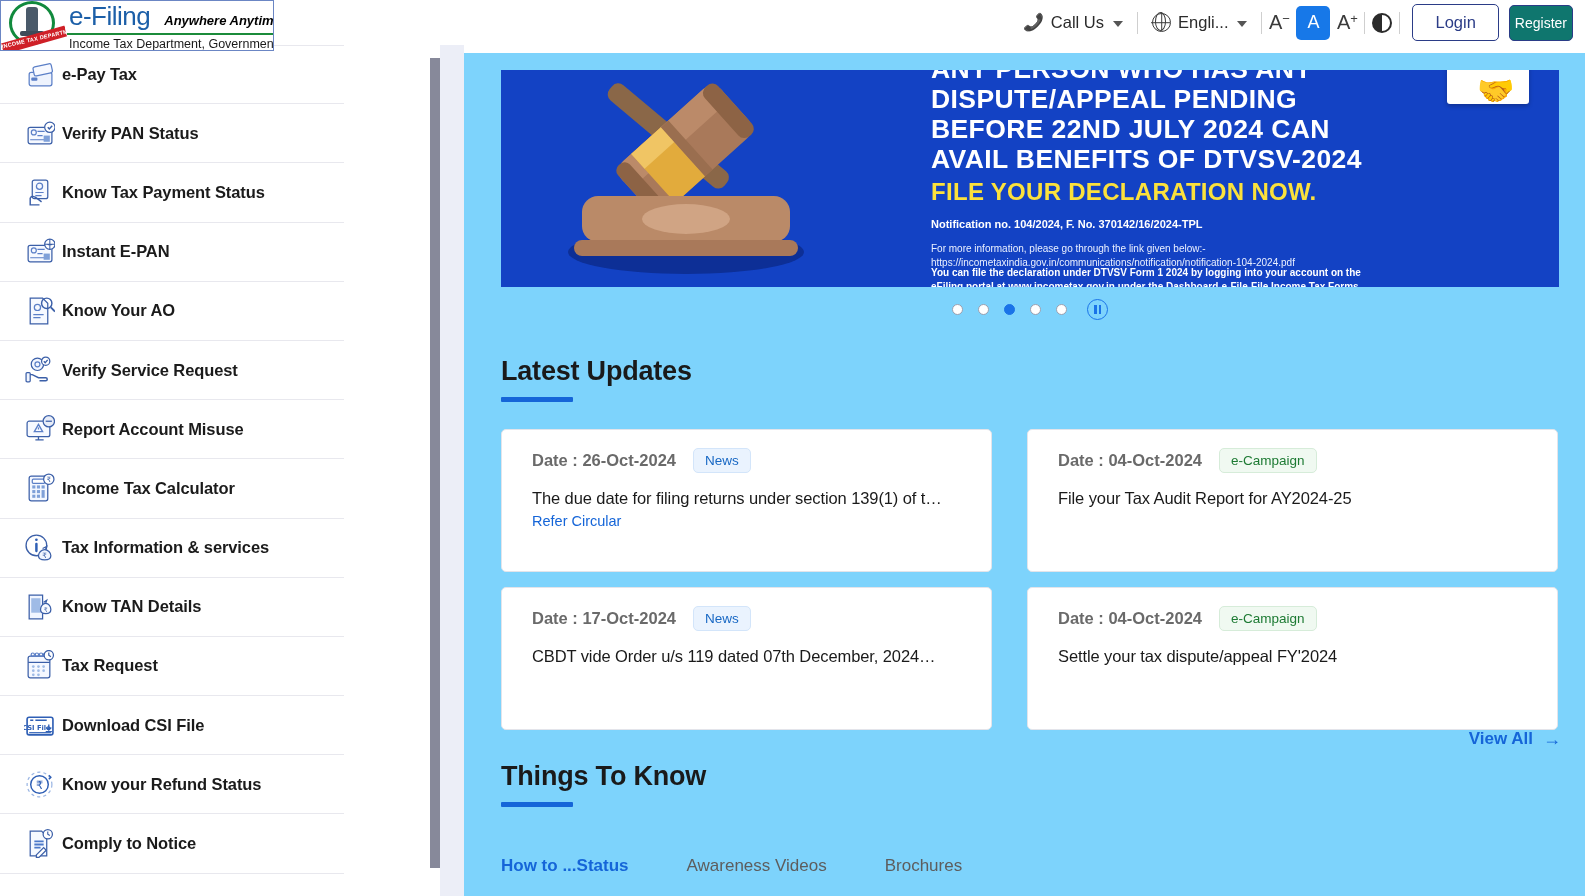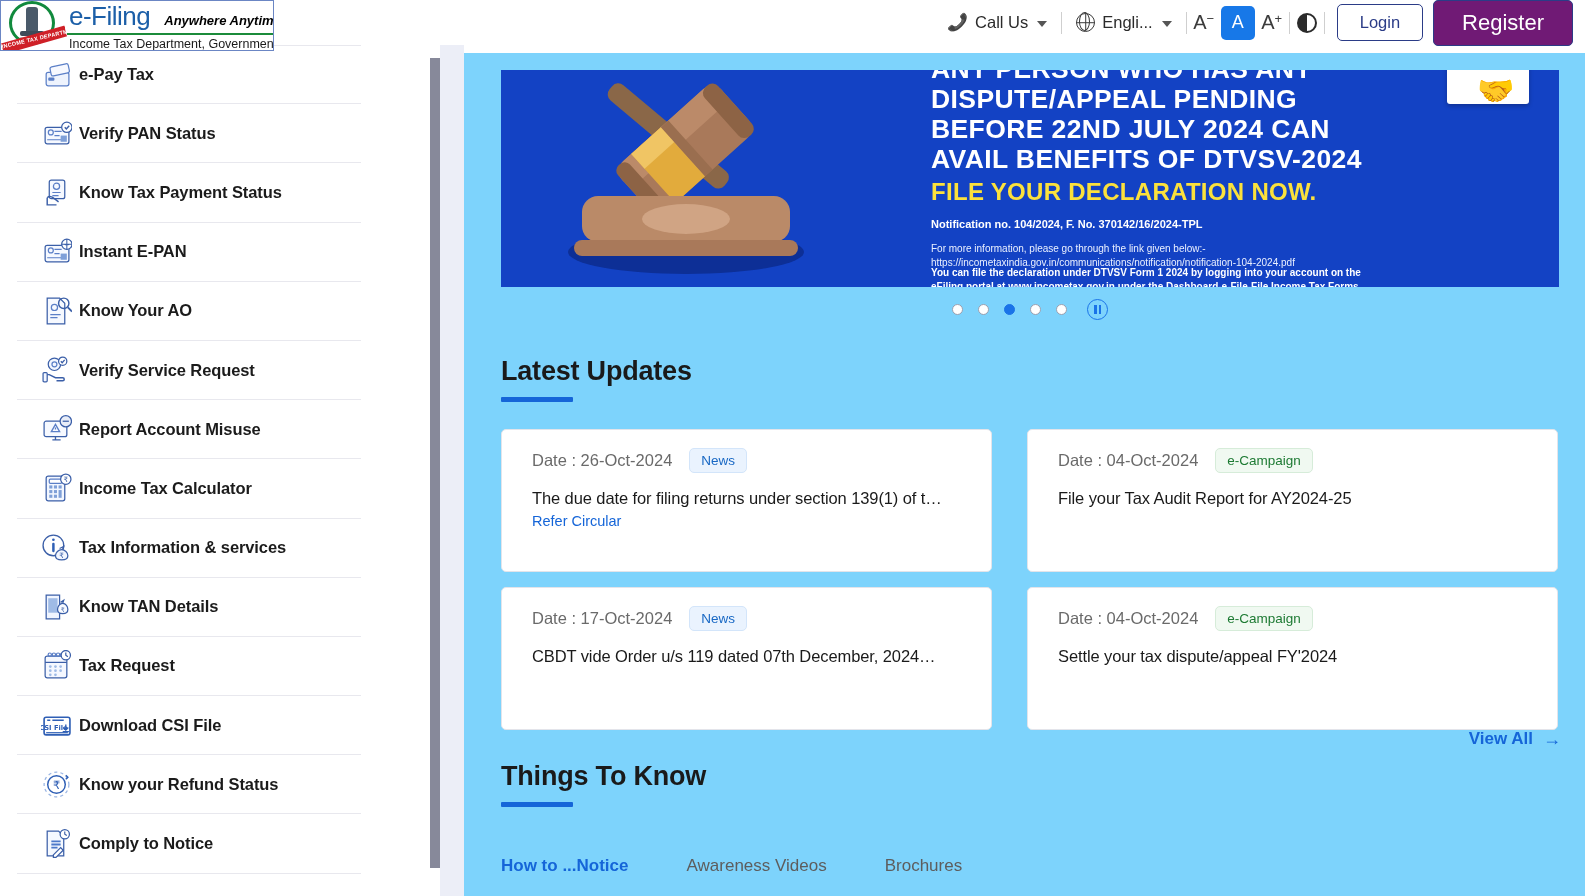--- a/index.html
+++ b/index.html
@@ -111,22 +111,22 @@
     background: linear-gradient(90deg, #2b2b2b 50%, #ffffff 50%);
   }
   .btn-login {
     border: 1px solid #2b3c87; border-radius: 5px;
     color: #2b3c87; background: #fff;
     font-size: 16.5px; padding: 8px 22px; cursor: pointer;
     margin-left: 12px;
   }
   .btn-register {
     border: 1px solid #2b3c87; border-radius: 5px;
-    color: #fff; background: #701a75;
-    font-size: 22px; padding: 9px 28px; cursor: pointer;
+    color: #fff; background: #0f766e;
+    font-size: 14px; padding: 9px 5px; cursor: pointer;
     margin-left: 10px;
   }
   .globe {
     width: 19px; height: 19px; border-radius: 50%;
     border: 1.6px solid #3b3b3b; position: relative;
   }
   .globe::before {
     content: ''; position: absolute; left: 50%; top: -1.6px;
     width: 1.6px; height: 19px; background: #3b3b3b; transform: translateX(-50%);
   }
@@ -136,21 +136,21 @@
   }
   .globe i {
     position: absolute; left: 2px; top: -1.6px;
     width: 11px; height: 19px; border: 1.6px solid #3b3b3b;
     border-radius: 50%;
   }
   .phone-ic { font-size: 17px; color: #2b2b2b; transform: scaleX(-1); }
 
   
   .sidebar {
-    position: absolute; left: 17px; top: 45px;
+    position: absolute; left: 0; top: 45px;
     width: 344px; height: 851px;
     background: #ffffff;
     overflow: hidden;
     z-index: 20;
   }
   .side-item {
     height: 59.2px;
     display: flex; align-items: center;
     border-bottom: 1px solid #e8e8ee;
     padding-left: 16px;
@@ -260,21 +260,21 @@
     display: grid; grid-template-columns: 491px 531px;
     gap: 15px 35px;
     width: 1060px;
   }
   .card {
     border: 1px solid #e3e4ea; border-radius: 5px;
     background: #fff; padding: 18px 28px 16px 30px;
     height: 143px; cursor: pointer;
   }
   .card-top { display: flex; align-items: center; gap: 17px; }
-  .card-date { font-size: 16.5px; color: #6a6a6a; }
+  .card-date { font-size: 16.5px; color: #6a6a6a; font-weight: bold; }
   .tag {
     font-size: 13.5px; padding: 4px 11px; border-radius: 5px;
   }
   .tag.news { background: #eaf3fe; color: #1868c4; border: 1px solid #d3e5fa; }
   .tag.camp { background: #f0f9f1; color: #1d7a33; border: 1px solid #d6ecd9; }
   .card-title {
     font-size: 16.5px; font-weight: normal; color: #1a1a1a;
     margin-top: 12px; line-height: 26px; letter-spacing: -.1px;
   }
   .card-link {
@@ -667,17 +667,17 @@
     <span>View All</span>
     <span class="arr">→</span>
   </div>
 
   <div class="things-head">
     <div class="sec-title">Things To Know</div>
     <div class="sec-rule"></div>
   </div>
 
   <div class="tabs" id="tabs">
-      <div class="tab active">How to ...Notice</div>
+      <div class="tab active">How to ...Status</div>
       <div class="tab">Awareness Videos</div>
       <div class="tab">Brochures</div>
     </div>
 </div>
 
 </body></html>

